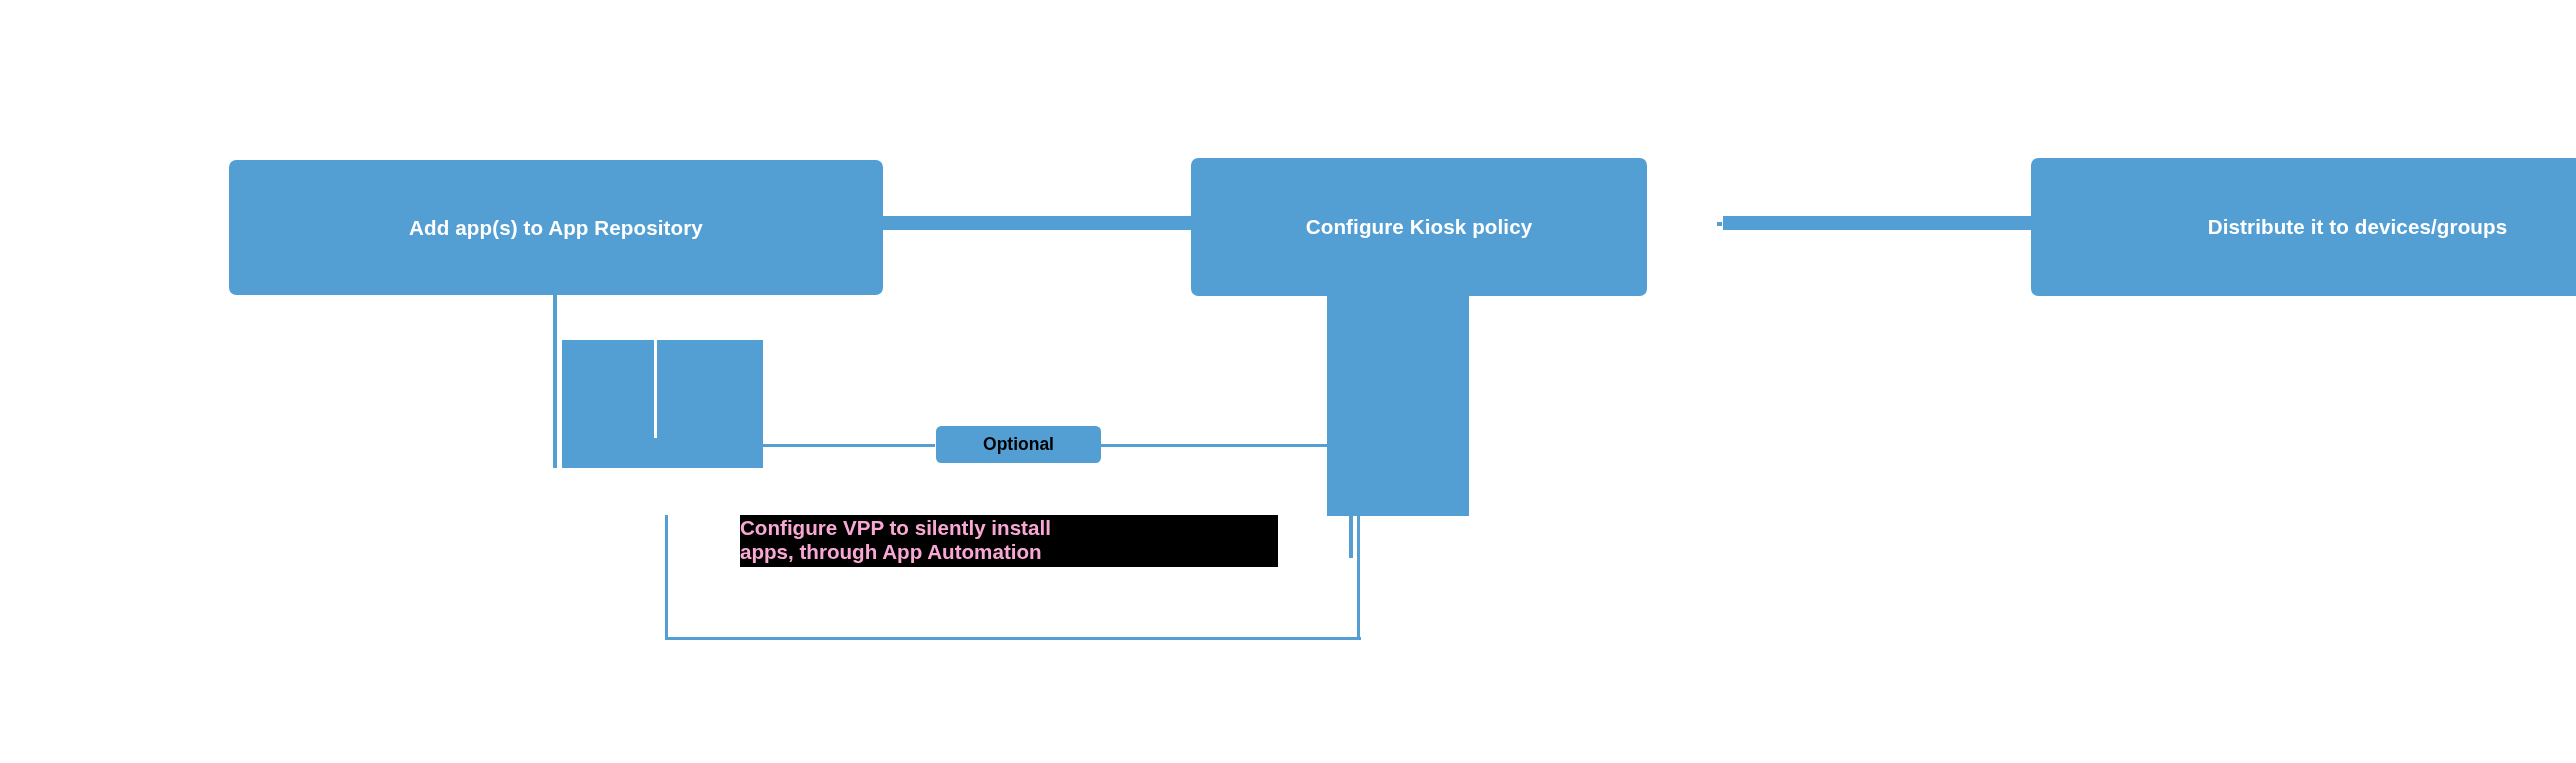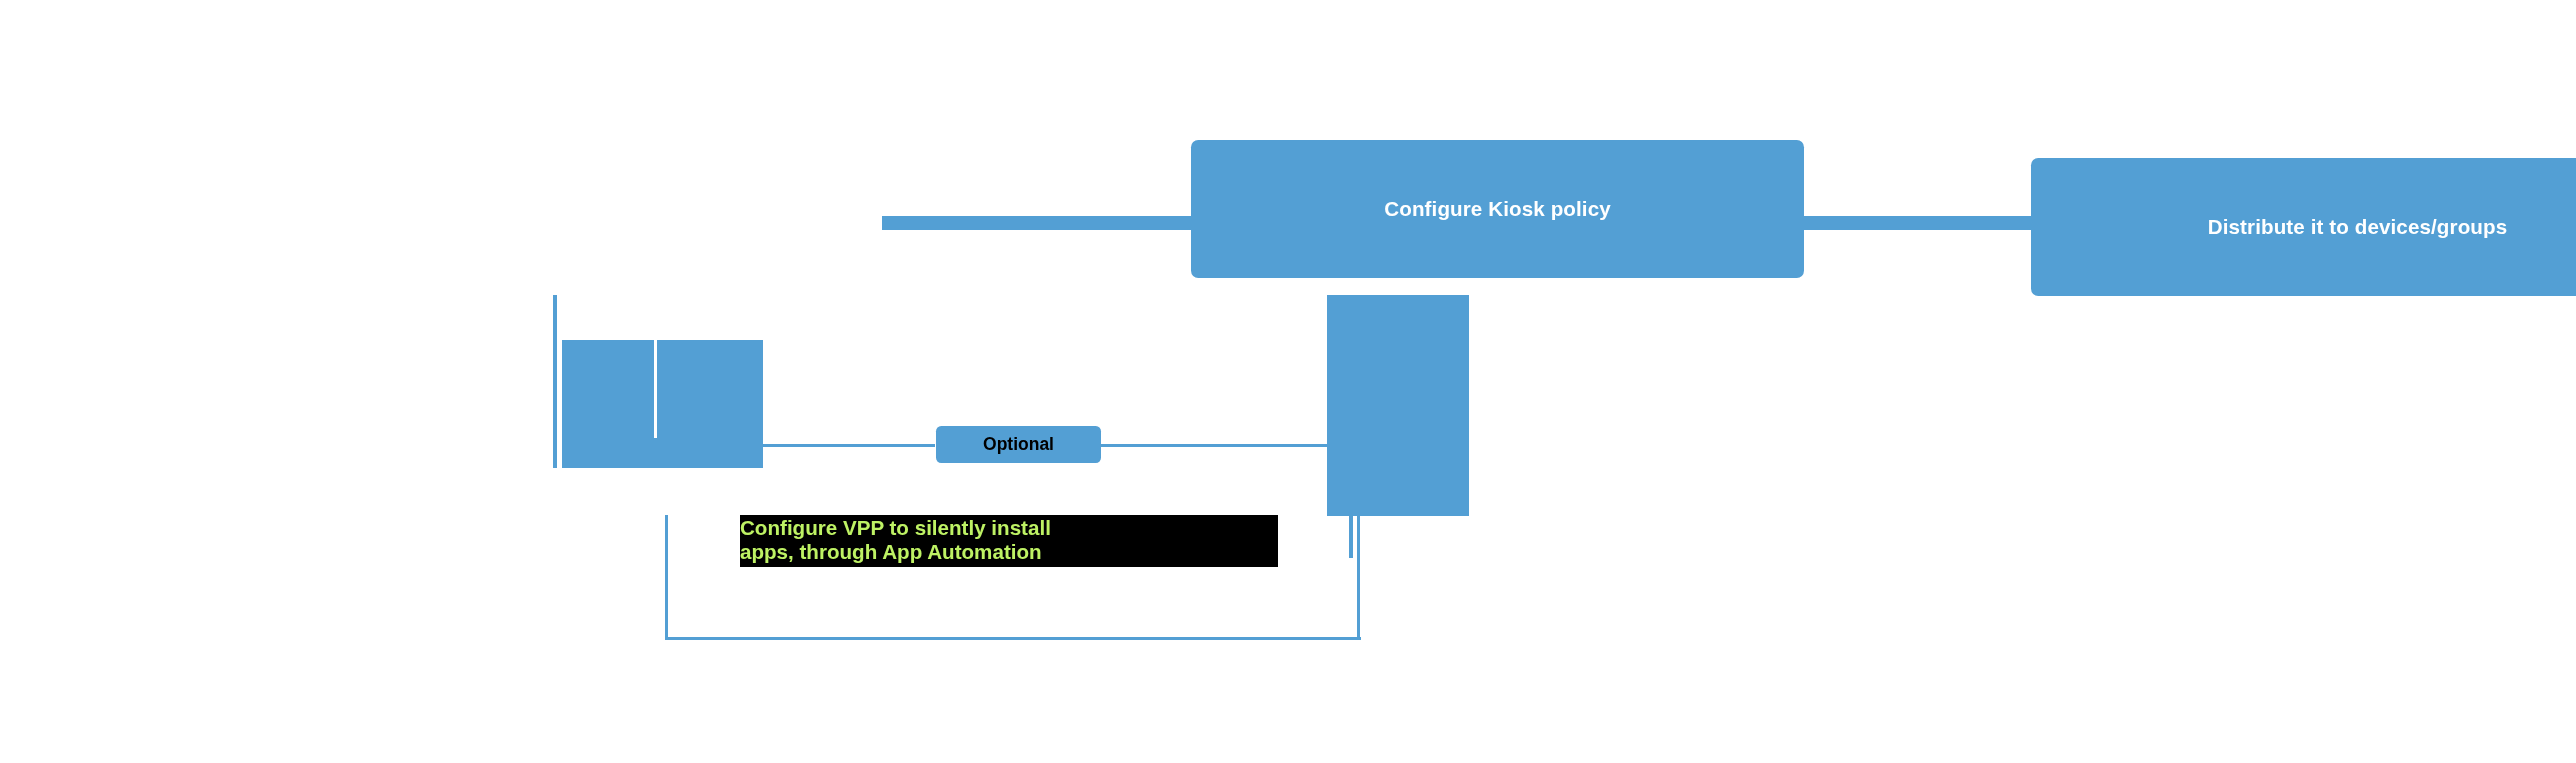--- a/index.html
+++ b/index.html
@@ -28,21 +28,21 @@
     color: #ffffff;
     font-weight: bold;
     font-size: 20.6px;
     line-height: 1.35;
     letter-spacing: 0.1px;
     padding: 3.1px 9.3px;
   }
   .node.blue  { background: #539FD4; }
 
   #node-add-apps    { left: 229px;  top: 160px; width: 654px; height: 135px; }
-  #node-kiosk       { left: 1191px; top: 140px; width: 613px; height: 138px; }
+  #node-kiosk       { left: 1191px; top: 158px; width: 456px; height: 138px; }
   #node-distribute  { left: 2031px; top: 158px; width: 653px; height: 138px; }
 
   
   .hconn {
     position: absolute;
     background: #539FD4;
     height: 14.4px;
   }
   #conn-1-2 { left: 882px; top: 216px; width: 310px; }
   #conn-2-3 { left: 1723px; top: 216px; width: 309px; }
@@ -116,34 +116,35 @@
   #thin-left-v   { left: 665px; top: 515px; width: 3.1px; height: 124px; }
   #thin-bottom-h { left: 665px; top: 637px; width: 696px; height: 3.1px; }
   #thin-right-v  { left: 1357px; top: 515px; width: 3.1px; height: 125px; }
 
   
   #vpp-caption {
     position: absolute;
     left: 740px; top: 515px;
     width: 538px;
     background: #000000;
-    color: #bef264;
+    color: #f9a8d4;
     font-weight: bold;
     font-size: 20.6px;
     line-height: 1.18;
     white-space: pre-line;
     padding: 1px 0 2.1px 0;
     box-sizing: border-box;
   }
 </style>
 </head>
 <body>
 
 <div id="stage">
 
+  <div class="node blue" id="node-add-apps">Add app(s) to App Repository</div>
 
   <div class="node blue" id="node-kiosk">Configure Kiosk policy</div>
 
   <div class="node blue" id="node-distribute">Distribute it to devices/groups</div>
 
   <div class="hconn" id="conn-1-2"></div>
   <div class="hconn" id="conn-2-3"></div>
 
   <div class="nub" id="nub-1"></div>
   <div class="nub" id="nub-2"></div>

